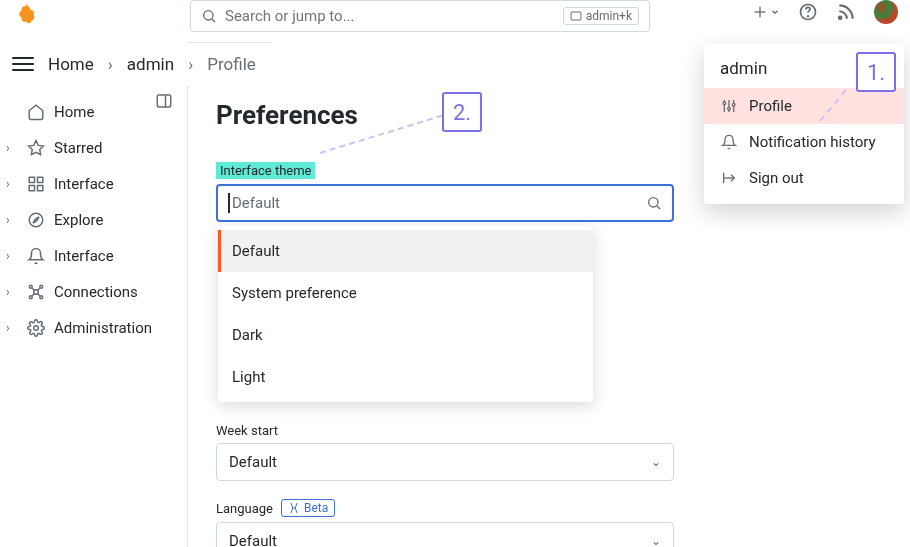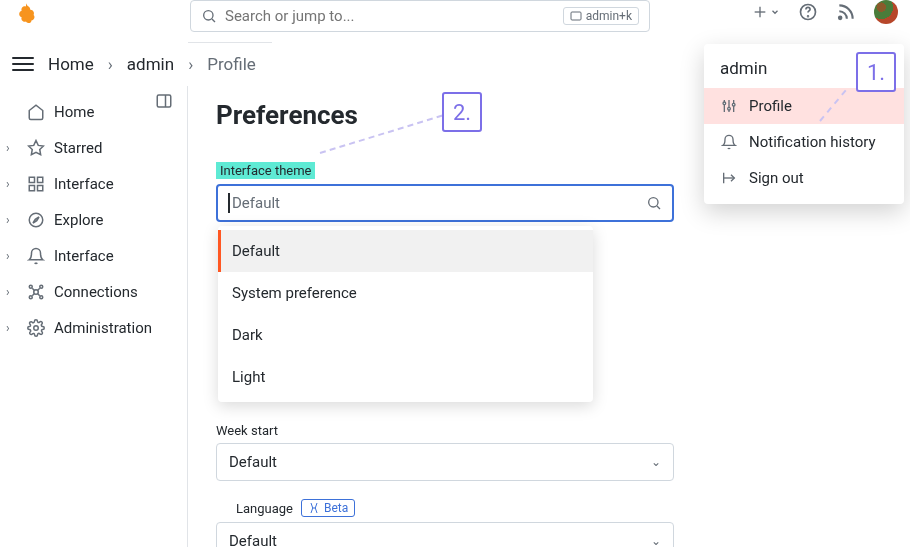--- a/index.html
+++ b/index.html
@@ -48,21 +48,21 @@
   .combo .search-ic { color:#656d76; }
   
   .dropdown { position:absolute; left:0; top:40px; width:375px; background:#fff; border-radius:4px; box-shadow: 0 4px 16px rgba(0,0,0,0.15); padding:4px 0; z-index:5; }
   .dd-item { height:42px; display:flex; align-items:center; padding:0 14px; font-size:15px; }
   .dd-item.sel { background:#f1f1f1; position:relative; }
   .dd-item.sel::before { content:""; position:absolute; left:0; top:0; bottom:0; width:3px; background:#ff5722; }
   
   .select { width:458px; height:38px; border:1px solid #d0d7de; border-radius:4px; display:flex; align-items:center; padding:0 12px; font-size:15px; color:#24292e; justify-content:space-between; }
   .select .chev-down { color:#656d76; font-size:12px; }
   
-  .label-row { display:flex; align-items:center; gap:8px; margin-bottom:5px;margin-left:20px; }
+  .label-row { display:flex; align-items:center; gap:8px; margin-bottom:5px; }
   .beta { border:1px solid #3d71d9; color:#3d71d9; font-size:12px; padding:1px 6px; border-radius:3px; display:inline-flex; align-items:center; gap:4px;}
   
   
   .popover { position:absolute; right:6px; top:44px; width:200px; background:#fff; border-radius:4px; box-shadow:0 8px 24px rgba(0,0,0,0.18); padding:14px 0 8px; z-index:10; }
   .pop-title { padding:0 16px 10px; font-size:17px; }
   .pop-item { display:flex; align-items:center; gap:11px; height:36px; padding:0 16px; font-size:15px; color:#24292e; }
   .pop-item.hl { background:#ffe1e0; }
   .pop-item .pi-icon { width:18px; color:#656d76; display:flex; justify-content:center; }
   
   

